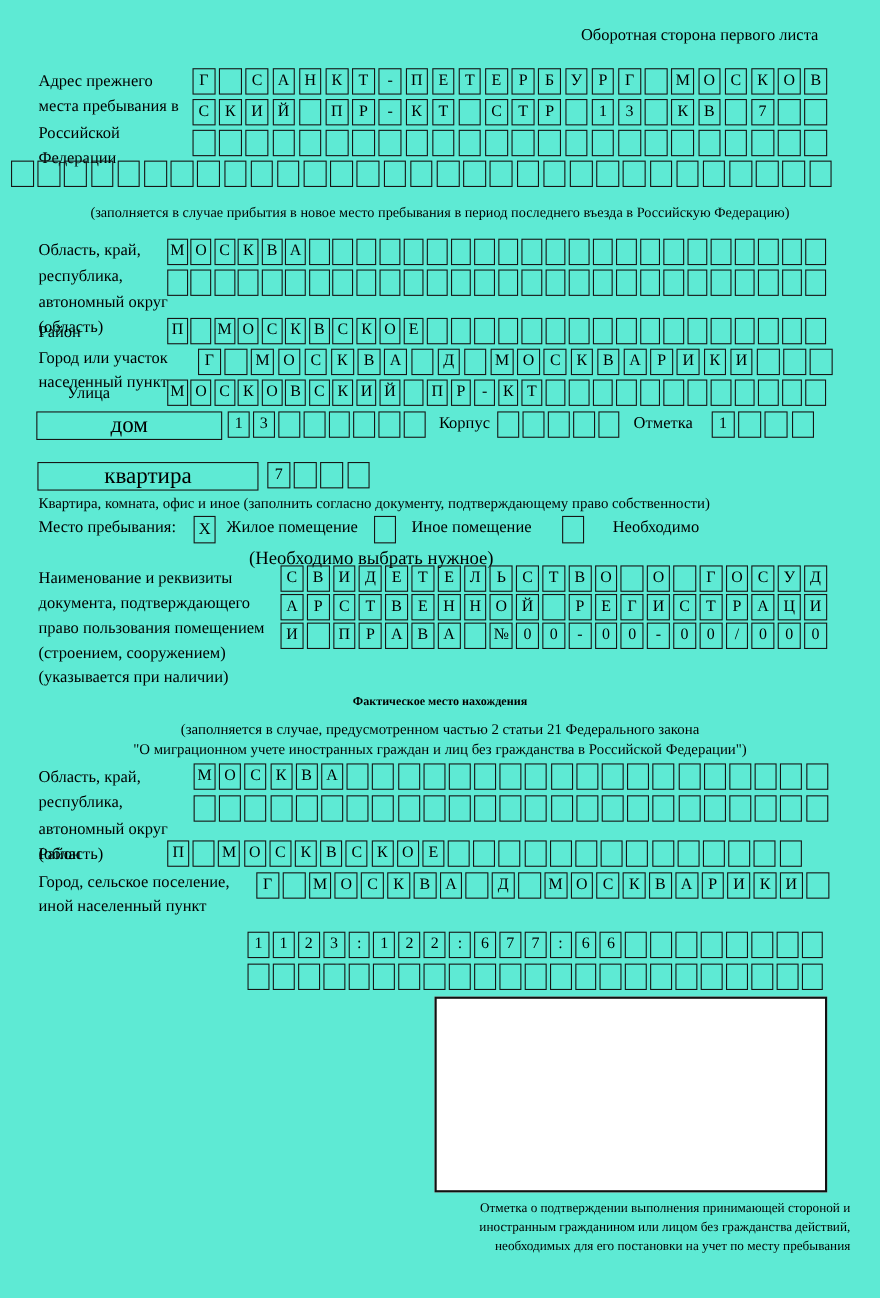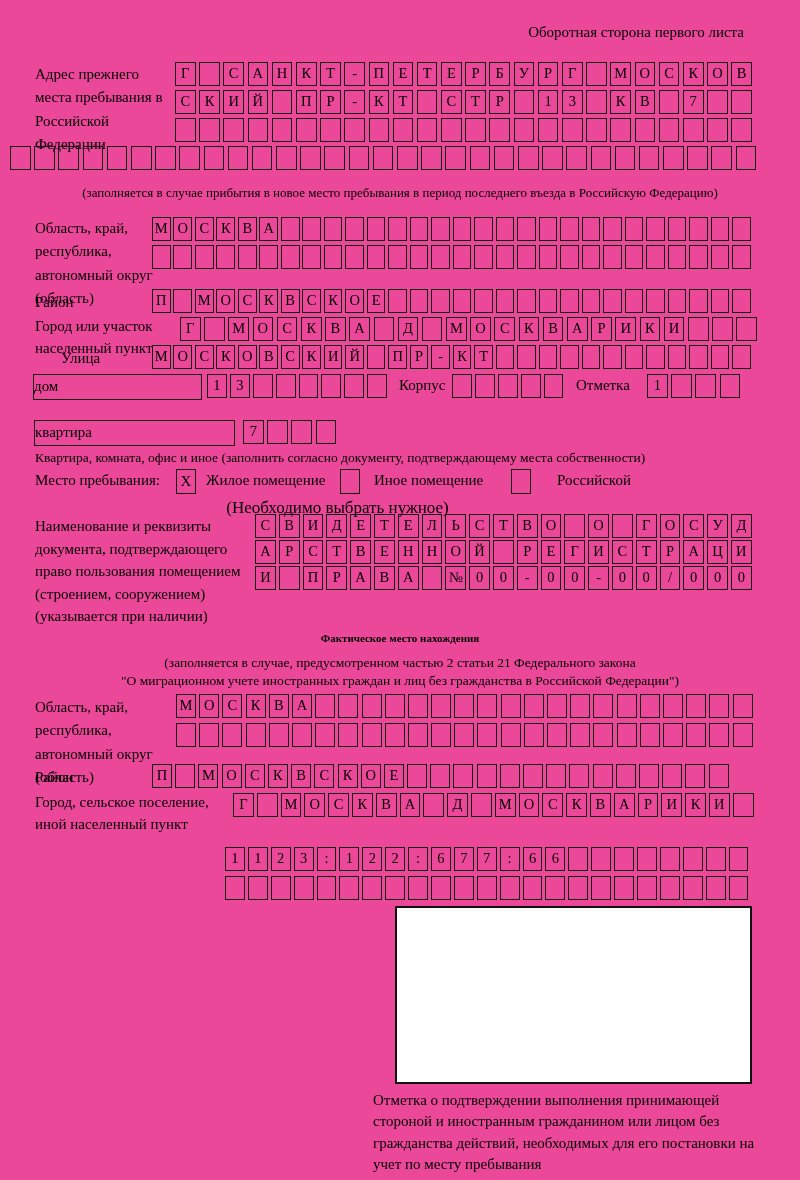--- a/index.html
+++ b/index.html
@@ -1,44 +1,44 @@
 <!DOCTYPE html>
 <html><head>
 <meta charset="utf-8">
 <style>
   * { margin:0; padding:0; box-sizing:border-box; }
   html,body { background:#ffffff; }
   body { width:800px; font-family:"Liberation Serif","DejaVu Serif",serif; color:#000; }
-  .page { position:relative; width:800px; height:1180px; background:#ec4899; overflow:hidden; }
+  .page { position:relative; width:800px; height:1180px; background:#5eead4; overflow:hidden; }
   .abs { position:absolute; }
 
   .hdr-note { top:24px; right:56px; font-size:15px; }
 
   .lbl { font-size:15px; line-height:1.55; }
   .note { font-size:13px; }
   .center { left:0; width:800px; text-align:center; }
   .heading { font-weight:bold; font-size:15.5px; }
 
   .grid { display:flex; flex-wrap:nowrap; }
   .cell { flex:none; display:inline-block; height:24px; border:1.6px solid #161616;
           text-align:center; font-size:14.5px; line-height:20px; overflow:hidden; }
   .p24  .cell { width:20.6px; margin-right:3.6px; }
   .p215 .cell { width:18.6px; margin-right:2.9px; }
   .p232 .cell { width:20px;   margin-right:3.2px; }
   .p23  .cell { width:19.9px; margin-right:3px; }
   .p238 .cell { width:20.8px; margin-right:3px; }
 
-  .wbox { border:1.6px solid #161616; height:26px; text-align:left;
-          font-size:15px; line-height:23px; }
+  .wbox { border:1.6px solid #161616; height:26px; text-align:center;
+          font-size:21px; line-height:23px; }
   .cbox { display:inline-block; width:20px; height:25px; border:1.6px solid #161616;
           text-align:center; font-size:15px; line-height:22px; }
   .optlbl { font-size:15px; }
 
   .stamp-box { border:2px solid #111; background:#fff; }
-  .stamp-caption { font-size:15px; line-height:1.42; text-align:left; }
+  .stamp-caption { font-size:12px; line-height:1.42; text-align:right; }
 </style>
 </head>
 <body>
 
 <div class="page">
 
   <div class="abs hdr-note">Оборотная сторона первого листа</div>
 
   <div class="abs lbl" style="left:35px; top:63px; width:138px;">Адрес прежнего места пребывания в Российской Федерации</div>
   <div class="abs grid p24" style="left:175px; top:62px;">
@@ -336,29 +336,29 @@
       <span class="cell"></span>
     </div>
 
   <div class="abs wbox" style="left:34px; top:420px; width:201px;">квартира</div>
   <div class="abs grid p24" style="left:243px; top:420px;">
       <span class="cell">7</span>
       <span class="cell"></span>
       <span class="cell"></span>
       <span class="cell"></span>
     </div>
-  <div class="abs note" style="left:35px; top:450px; font-size:13.5px;">Квартира, комната, офис и иное (заполнить согласно документу, подтверждающему места собственности)</div>
+  <div class="abs note" style="left:35px; top:450px; font-size:13.5px;">Квартира, комната, офис и иное (заполнить согласно документу, подтверждающему право собственности)</div>
 
   <div class="abs optlbl" style="left:35px; top:472px;">Место пребывания:</div>
   <span class="abs cbox" style="left:176px; top:469px;">X</span>
   <div class="abs optlbl" style="left:206px; top:472px;">Жилое помещение</div>
   <span class="abs cbox" style="left:340px; top:469px;"></span>
   <div class="abs optlbl" style="left:374px; top:472px;">Иное помещение</div>
   <span class="abs cbox" style="left:511px; top:469px;"></span>
-  <div class="abs optlbl" style="left:557px; top:472px;">Российской</div>
+  <div class="abs optlbl" style="left:557px; top:472px;">Необходимо</div>
   <div class="abs note" style="left:170px; top:498px; width:335px; text-align:center; font-size:17px;">(Необходимо выбрать нужное)</div>
 
   <div class="abs lbl" style="left:35px; top:515px; width:216px; line-height:1.5;">Наименование и реквизиты документа, подтверждающего право пользования помещением (строением, сооружением) (указывается при наличии)</div>
   <div class="abs grid p238" style="left:255px; top:514px;">
       <span class="cell">С</span>
       <span class="cell">В</span>
       <span class="cell">И</span>
       <span class="cell">Д</span>
       <span class="cell">Е</span>
       <span class="cell">Т</span>

